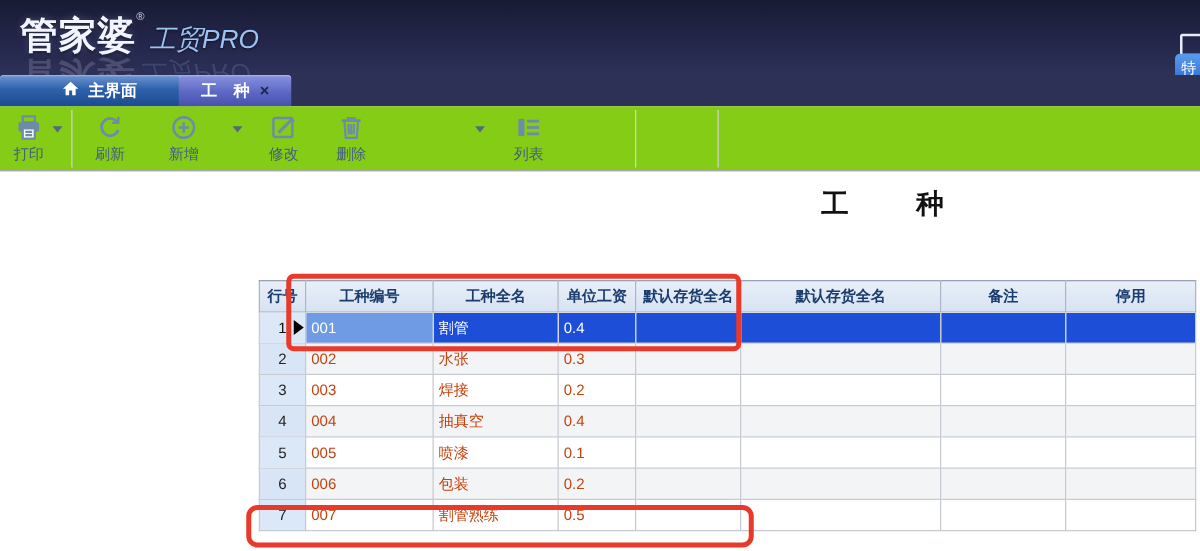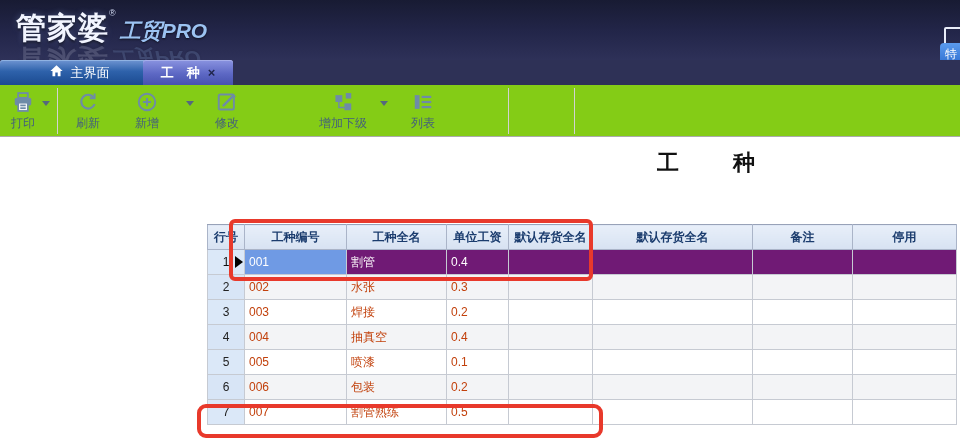--- a/index.html
+++ b/index.html
@@ -14,21 +14,21 @@
     position:absolute; left:0; top:0; width:960px; height:60px;
     background:linear-gradient(180deg,#181b33 0%,#23264a 55%,#2e3158 100%);
   }
   .logo { position:absolute; left:16px; top:8px; white-space:nowrap; }
   .logo-main {
     font-size:30px; font-weight:bold; color:#f2f5ff; letter-spacing:1px;
     text-shadow:0 2px 3px rgba(0,0,0,.6), 0 0 6px rgba(160,190,255,.35);
   }
   .logo-reg { font-size:9px; color:#cfd8f0; vertical-align:top; }
   .logo-sub {
-    font-size:21px; font-weight:bold; font-style:italic; color:#9cc3f2;
+    font-size:21px; font-weight:normal; font-style:italic; color:#9cc3f2;
     margin-left:4px; text-shadow:0 1px 2px rgba(0,0,0,.6);
   }
   .logo-reflect {
     position:absolute; left:16px; top:40px; white-space:nowrap;
     transform:scaleY(-1); opacity:.16; filter:blur(.6px); pointer-events:none;
   }
   .corner-box {
     position:absolute; right:-10px; top:27px; width:26px; height:18px;
     border:2px solid #e8ecf8; border-radius:2px; background:transparent;
   }
@@ -45,20 +45,21 @@
   }
   .tab {
     position:absolute; top:0; height:25px; display:flex; align-items:center;
     justify-content:center; color:#fff; font-size:13px;
     border-radius:3px 3px 0 0; cursor:default;
   }
   .tab-home {
     left:0; width:158px;
     background:linear-gradient(180deg,#6f95d2 0%,#2e62ab 45%,#1b4a90 100%);
     box-shadow:inset 0 1px 0 #8fb2e2;
+    font-weight:bold;
   }
   .tab-home .home-svg { margin-right:7px; }
   .tab-active {
     left:143px; width:90px; font-weight:bold;
     background:linear-gradient(180deg,#8a93e0 0%,#5d68c4 55%,#4752ae 100%);
     box-shadow:inset 0 1px 0 #a6aeea;
   }
   .tab-close {
     margin-left:8px; color:#20264c; font-weight:bold; font-size:13px;
     line-height:1; cursor:pointer;
@@ -109,21 +110,21 @@
   }
   .grid td {
     height:25px; border:1px solid #c6cad2; padding:0 4px;
     color:#c2410c; white-space:nowrap; overflow:hidden; background:#fff;
   }
   .grid td.rownum {
     background:#dbe8f8; text-align:center; padding:0; position:relative; color:#222;
   }
   .grid tbody tr:nth-child(even) td { background:#f3f4f6; }
   .grid tbody tr:nth-child(even) td.rownum { background:#d8e5f6; }
-  .grid tbody tr.selected td { background:#701a75; color:#fff; }
+  .grid tbody tr.selected td { background:#1d4ed8; color:#fff; }
   .grid tbody tr.selected td.rownum { background:#dbe8f8; color:#111; }
   .grid tbody tr.selected td.focus-cell { background:#6f9ae4; }
   .row-marker {
     position:absolute; right:1px; top:50%; transform:translateY(-50%);
     width:0; height:0; border-top:6px solid transparent; border-bottom:6px solid transparent;
     border-left:8px solid #000;
   }
 
   
   .anno { position:absolute; border:4px solid #e8392b; border-radius:6px; pointer-events:none; }
@@ -205,32 +206,34 @@
       <span class="t-icon">
         <svg width="22" height="22" viewBox="0 0 16 16" fill="none" stroke="currentColor" stroke-width="1.4">
             <rect x="2" y="2.5" width="11" height="11" rx="1"></rect>
             <line x1="5" y1="11" x2="12.5" y2="3.5" stroke-width="1.8"></line>
             <line x1="12" y1="2.5" x2="14" y2="4.5"></line>
           </svg>
       </span>
       <span class="tool-label">修改</span>
     </div>
 
-
-    <div class="tool-item" style="left:312px;width:62px;">
-      <span class="t-icon">
-        <svg width="22" height="22" viewBox="0 0 16 16" fill="currentColor">
-            <rect x="2.5" y="3" width="5" height="5"></rect>
-            <rect x="10" y="1.5" width="4" height="4"></rect>
-            <rect x="9" y="9" width="5" height="5"></rect>
-            <path d="M5 8 V12 H9" fill="none" stroke="currentColor" stroke-width="1"></path>
-          </svg>
-      </span>
-      <span class="tool-label">增加下级</span>
-    </div>
+    <div class="tool-item" style="left:258px;width:46px;">
+      <span class="t-icon">
+        <svg width="22" height="22" viewBox="0 0 16 16" fill="none" stroke="currentColor" stroke-width="1.3">
+            <line x1="2.5" y1="4" x2="13.5" y2="4" stroke-width="1.6"></line>
+            <path d="M6 4 V2.5 H10 V4"></path>
+            <path d="M4 4 L4.8 14 H11.2 L12 4"></path>
+            <line x1="6.4" y1="6" x2="6.6" y2="12"></line>
+            <line x1="8" y1="6" x2="8" y2="12"></line>
+            <line x1="9.6" y1="6" x2="9.4" y2="12"></line>
+          </svg>
+      </span>
+      <span class="tool-label">删除</span>
+    </div>
+
     <span class="caret" style="left:380px;"></span>
 
     <div class="tool-item" style="left:400px;width:46px;">
       <span class="t-icon">
         <svg width="22" height="22" viewBox="0 0 16 16" fill="currentColor">
             <rect x="2" y="3" width="3.5" height="10"></rect>
             <rect x="7" y="3.5" width="7" height="1.6"></rect>
             <rect x="7" y="7.2" width="7" height="1.6"></rect>
             <rect x="7" y="10.9" width="7" height="1.6"></rect>
           </svg>

